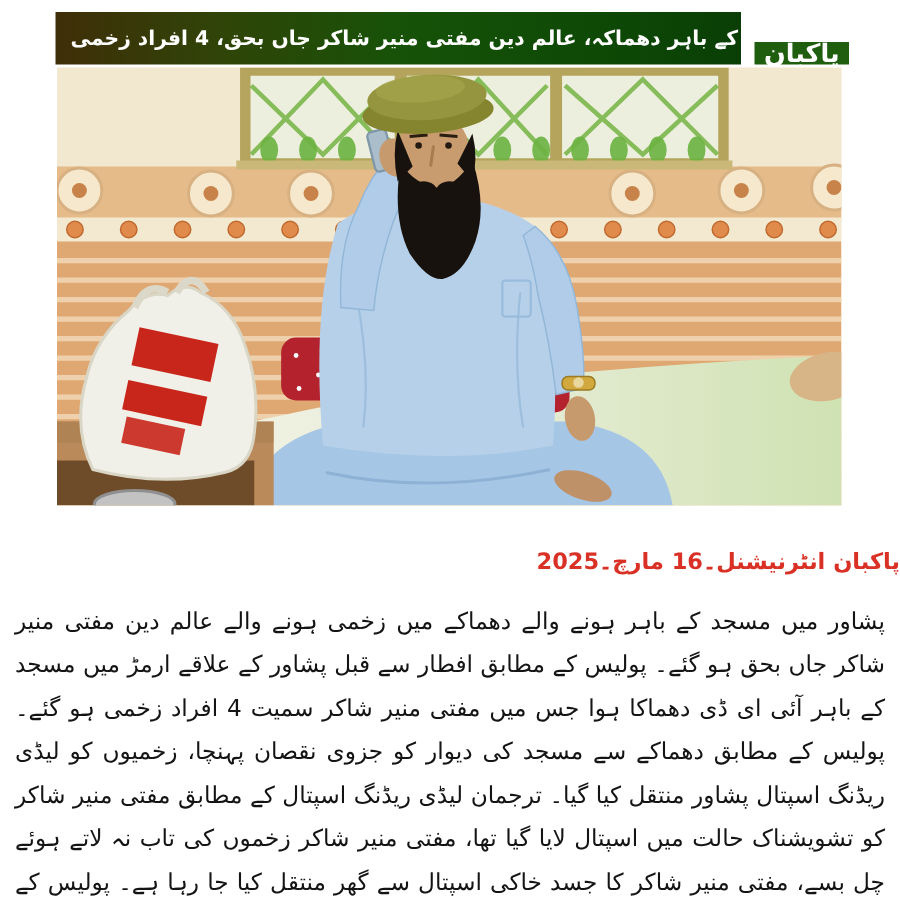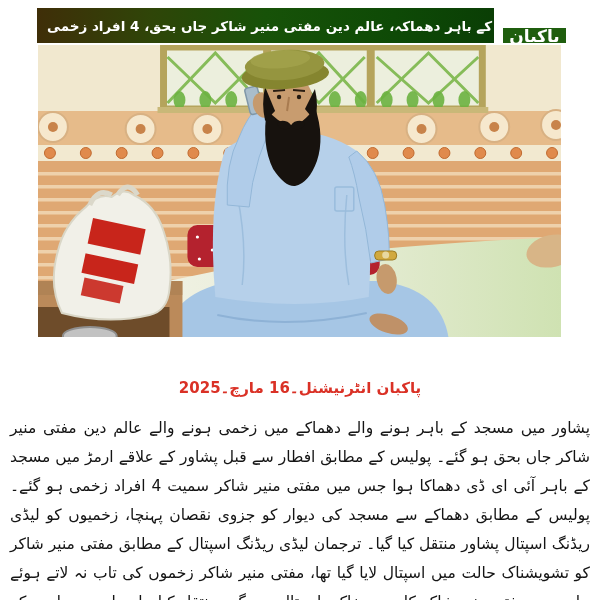--- a/index.html
+++ b/index.html
@@ -27,21 +27,21 @@
   }
   .logo-box span{font-size:17px;font-weight:bold;}
   
   .photo{
     margin:2px 0 0 38px;width:523px;height:292px;display:block;
     background:#f1e8cf;overflow:hidden;
   }
   .photo svg{display:block;width:523px;height:292px;}
   
   .caption{
-    margin-top:42px;text-align:center;direction:rtl;
+    margin-top:28px;text-align:right;direction:rtl;
     color:#da3126;font-size:15px;font-weight:bold;
   }
   
   .article{
     margin:17px 10px 0 10px;direction:rtl;text-align:justify;
     color:#141414;font-size:15.5px;line-height:29px;
   }
 </style>
 </head>
 <body>

